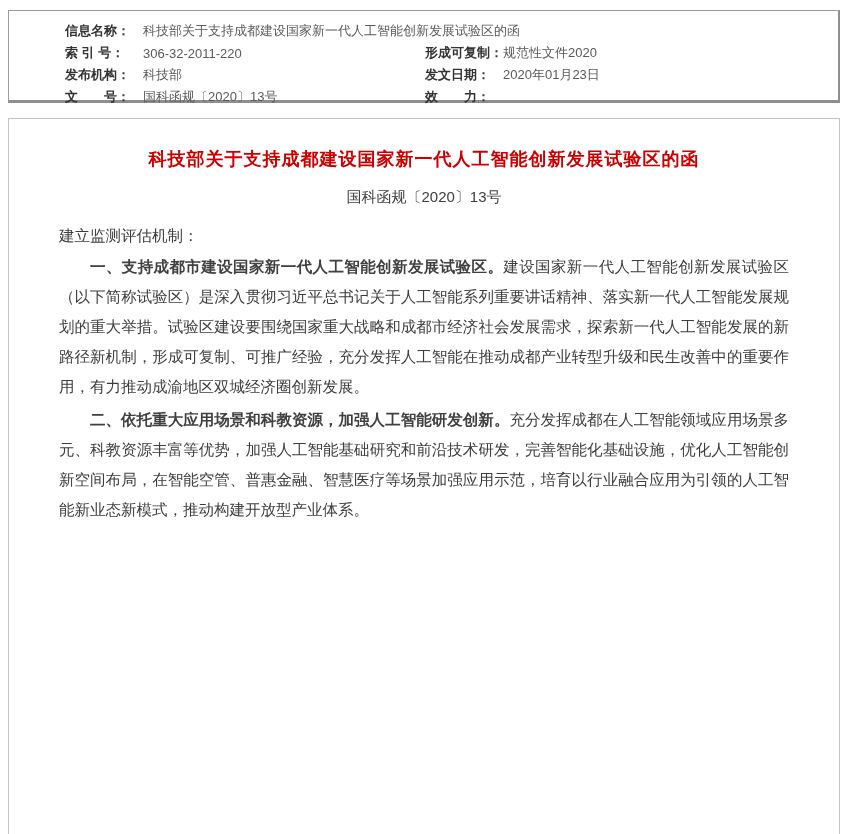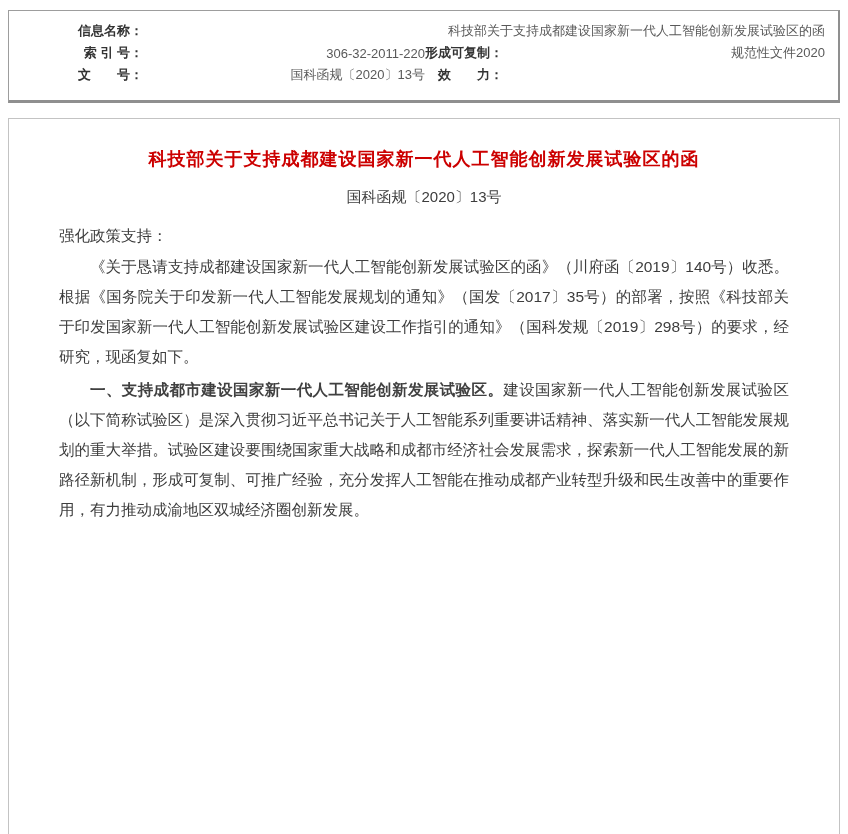--- a/index.html
+++ b/index.html
@@ -16,21 +16,21 @@
     position: absolute; left: 8px; top: 10px; width: 832px; height: 93px;
     background: #ffffff;
     border: 1px solid #9d9d9d;
     border-right: 2px solid #8f8f8f;
     border-bottom: 3px solid #8f8f8f;
     padding: 9px 0 0 56px;
   }
   .meta-table { border-collapse: collapse; table-layout: fixed; width: 760px; }
   .meta-table td {
     height: 22px; vertical-align: middle;
-    font-size: 13px; white-space: nowrap; overflow: hidden; text-align: right;
+    font-size: 13px; white-space: nowrap; overflow: hidden;
   }
   .meta-label { color: #333333; font-weight: bold; }
   .meta-value { color: #595959; }
 
   
   .doc-panel {
     position: absolute; left: 8px; top: 118px; width: 832px; height: 900px;
     background: #ffffff;
     border: 1px solid #c3c3c3;
     padding: 28px 50px 0 50px;
@@ -78,32 +78,38 @@
             <td class="meta-label">信息名称：</td>
             <td class="meta-value" colspan="3">科技部关于支持成都建设国家新一代人工智能创新发展试验区的函</td>
           </tr>
           <tr>
             <td class="meta-label">索 引 号：</td>
             <td class="meta-value">306-32-2011-220</td>
             <td class="meta-label">形成可复制：</td>
             <td class="meta-value">规范性文件2020</td>
           </tr>
           <tr>
+            <td class="meta-label">发布机构：</td>
+            <td class="meta-value">科技部</td>
+            <td class="meta-label">发文日期：</td>
+            <td class="meta-value">2020年01月23日</td>
+          </tr>
+          <tr>
             <td class="meta-label">文　　号：</td>
             <td class="meta-value">国科函规〔2020〕13号</td>
             <td class="meta-label">效　　力：</td>
             <td class="meta-value"></td>
           </tr>
         </tbody>
     </table>
   </div>
 
   <div class="doc-panel">
     <div class="doc-title">科技部关于支持成都建设国家新一代人工智能创新发展试验区的函</div>
     <div class="doc-number">国科函规〔2020〕13号</div>
-    <div class="salutation">强化政策支持：</div>
+    <div class="salutation">建立监测评估机制：</div>
     <div class="doc-body">
-        <p>《关于恳请支持成都建设国家新一代人工智能创新发展试验区的函》（川府函〔2019〕140号）收悉。根据《国务院关于印发新一代人工智能发展规划的通知》（国发〔2017〕35号）的部署，按照《科技部关于印发国家新一代人工智能创新发展试验区建设工作指引的通知》（国科发规〔2019〕298号）的要求，经研究，现函复如下。</p>
         <p><b>一、支持成都市建设国家新一代人工智能创新发展试验区。</b>建设国家新一代人工智能创新发展试验区（以下简称试验区）是深入贯彻习近平总书记关于人工智能系列重要讲话精神、落实新一代人工智能发展规划的重大举措。试验区建设要围绕国家重大战略和成都市经济社会发展需求，探索新一代人工智能发展的新路径新机制，形成可复制、可推广经验，充分发挥人工智能在推动成都产业转型升级和民生改善中的重要作用，有力推动成渝地区双城经济圈创新发展。</p>
+        <p><b>二、依托重大应用场景和科教资源，加强人工智能研发创新。</b>充分发挥成都在人工智能领域应用场景多元、科教资源丰富等优势，加强人工智能基础研究和前沿技术研发，完善智能化基础设施，优化人工智能创新空间布局，在智能空管、普惠金融、智慧医疗等场景加强应用示范，培育以行业融合应用为引领的人工智能新业态新模式，推动构建开放型产业体系。</p>
       </div>
   </div>
 
 </div>
 
 </body></html>

